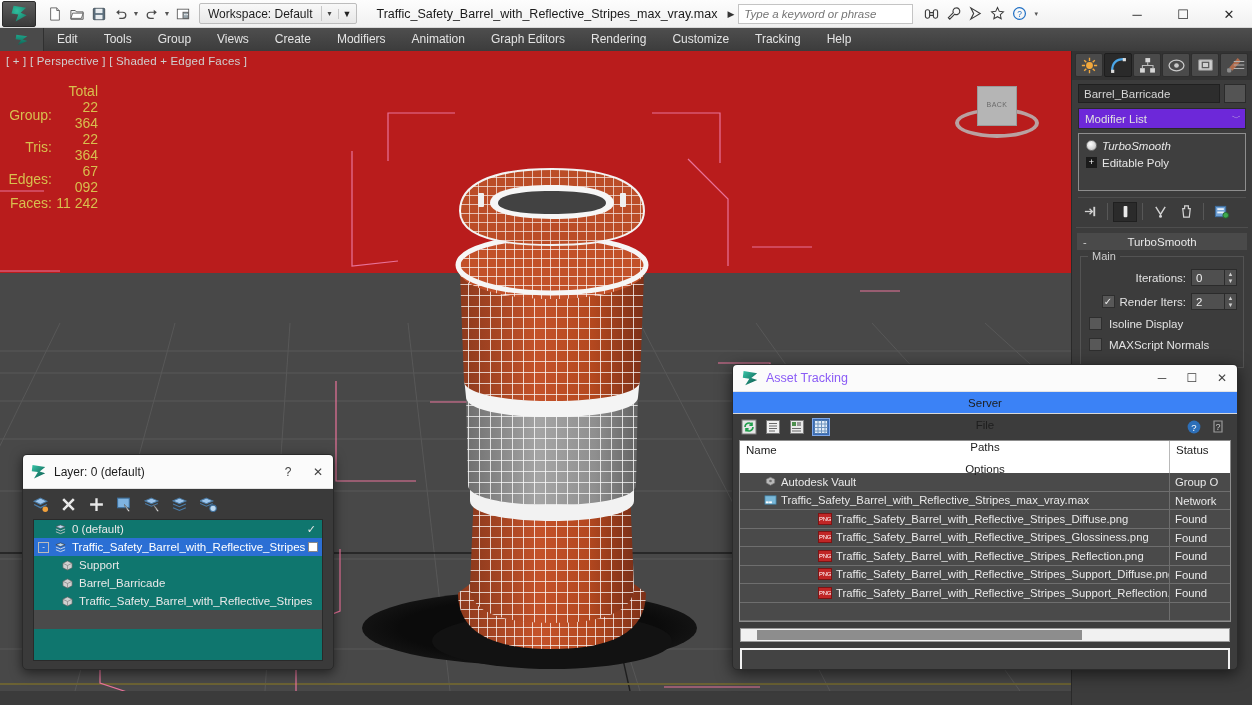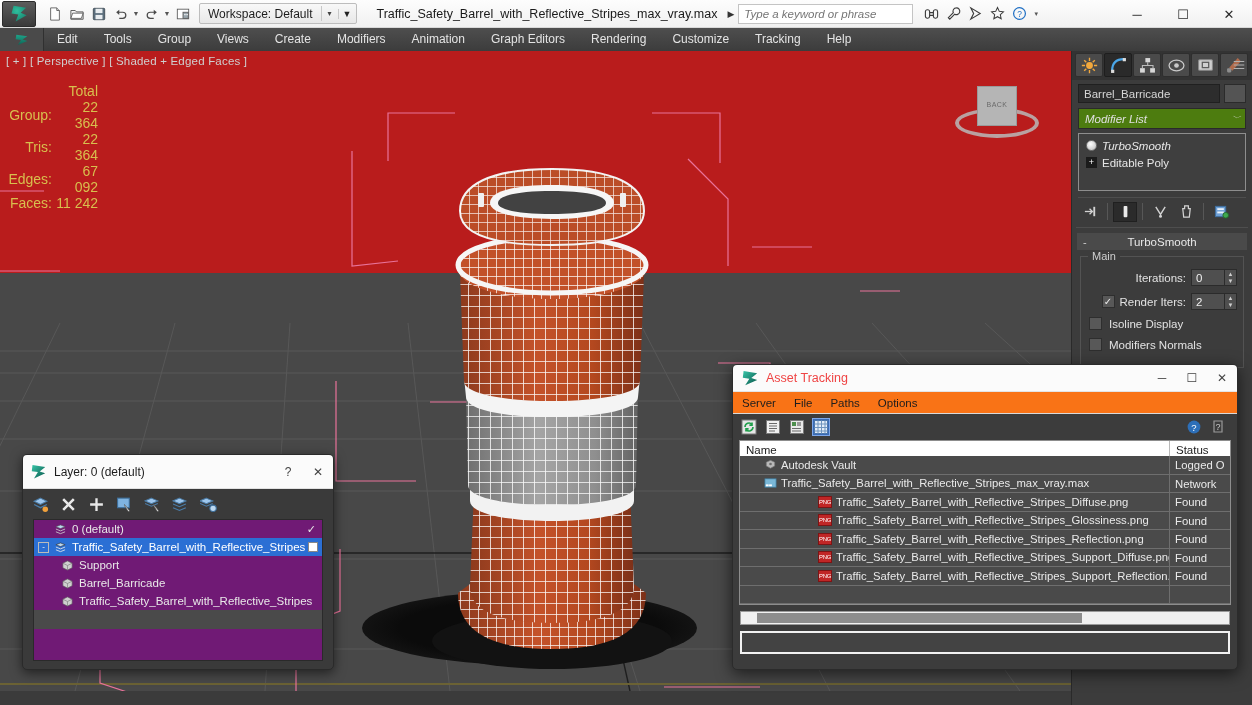--- a/index.html
+++ b/index.html
@@ -146,23 +146,23 @@
     position:absolute; right:3px; top:4px; width:20px;height:20px;
     display:flex;align-items:center;justify-content:center;
   }
   .cp-row { padding:4px 6px 0 6px; display:flex; gap:4px; }
   .cp-name {
     flex:1; height:19px; background:#2d2d2d; border:1px solid #202020;
     color:#d6d6d6; font-size:11.5px; padding:1px 5px; line-height:16px;
   }
   .cp-colorchip { width:22px;height:19px; background:#545454; border:1px solid #2b2b2b; }
   .cp-modlist {
-    margin:5px 6px 0 6px; height:21px; background:#4d7c0f; border:1px solid #2a2a2a;
+    margin:5px 6px 0 6px; height:21px; background:#6d28d9; border:1px solid #2a2a2a;
     display:flex; align-items:center; justify-content:space-between;
-    padding:0 4px 0 6px; color:#e0e0e0; font-size:11.5px;font-style:italic;
+    padding:0 4px 0 6px; color:#e0e0e0; font-size:11.5px;
   }
   .cp-modlist .cv { font-size:9px; color:#ddd; }
   .cp-stack {
     margin:4px 6px 0 6px; height:58px; background:#3f3f3f; border:1px solid #8e8e8e;
     padding:3px 2px;
   }
   .stk-item { height:17px; display:flex; align-items:center; gap:5px; padding-left:5px; }
   .stk-item .bulb {
     width:11px;height:11px; border-radius:50%;
     background:radial-gradient(circle at 40% 35%,#fff,#b9b9b9); border:1px solid #777;
@@ -236,21 +236,21 @@
              color:#444; font-size:12px; }
   .layer-toolbar { height:30px; display:flex; align-items:center; padding-left:8px; gap:9px; }
   .ltb { width:19px;height:19px; display:flex;align-items:center;justify-content:center; }
   .ltb svg { width:17px;height:17px; }
   .layer-listbox {
     margin:0 10px; height:142px; background:#ffffff; border:1px solid #2a2a2a;
     display:flex; flex-direction:column;
   }
   .ll-head { height:19px; background:#fff; color:#1c1c1c; font-size:11.5px;
              padding-left:7px; line-height:19px; border-bottom:1px solid #c9c9c9;}
-  .ll-body { flex:1; background:#701a75;text-align:center; }
+  .ll-body { flex:1; background:#0f766e;text-align:center; }
   .ll-row { height:18px; display:flex; align-items:center; font-size:11.5px; color:#e8e8e8; }
   .ll-row.sel { background:#2b6fd4; color:#fff; }
   .ll-row .expander {
      width:11px;height:11px; margin-left:4px; border:1px solid #bbb; color:#fff;
      font-size:8px; display:flex;align-items:center;justify-content:center; line-height:1;
   }
   .ll-row .licon { width:13px;height:11px; margin-left:5px; }
   .ll-row .lname { margin-left:5px; white-space:nowrap; }
   .ll-row .chk { margin-left:auto; margin-right:6px; font-size:11px; }
   .ll-row .box { margin-left:auto; margin-right:4px; width:10px;height:10px;
@@ -265,33 +265,33 @@
   #assetdlg {
     position:absolute; left:732px; top:364px; width:506px; height:306px;
     background:#3c3c3c; border:1px solid #2b2b2b; border-radius:5px;
     box-shadow:0 4px 16px rgba(0,0,0,.6); overflow:hidden;
   }
   .at-title { height:27px; background:#fbfbfb; display:flex;align-items:center;
               border-bottom:1px solid #e4e4e4;}
   .at-title .ic { width:16px;height:16px;margin-left:9px;
      background:linear-gradient(135deg,#36c0a4 10%,#0c5c4f 90%);
      clip-path:polygon(10% 6%,95% 20%,58% 50%,95% 62%,20% 96%,46% 54%,5% 48%); }
-  .at-title .tx { margin-left:8px; font-size:12.5px; color:#ef4444; }
-  .at-menu { height:22px; background:#f97316; display:flex; align-items:center;
-             border-bottom:1px solid #d9d9d9; }
+  .at-title .tx { margin-left:8px; font-size:12.5px; color:#8b5cf6; }
+  .at-menu { height:22px; background:#3b82f6; display:flex; align-items:center;
+             border-bottom:1px solid #d9d9d9;flex-direction:column; }
   .at-menu .ami { padding:0 9px; font-size:11.5px; color:#1d1d1d; line-height:22px; }
   .at-tools { height:26px; display:flex; align-items:center; padding-left:7px; gap:6px;
               background:#3c3c3c; }
   .atb { width:18px;height:18px; display:flex;align-items:center;justify-content:center;
          border:1px solid transparent; }
   .atb.sel { border-color:#7da7e8; background:#3b6bb5; }
   .atb svg { width:16px;height:16px; }
   .at-right { margin-left:auto; display:flex; gap:7px; padding-right:9px; }
   .at-grid { margin:0 6px; border:1px solid #8d8d8d; background:#4a4a4a; }
-  .at-hrow { display:flex; height:15px; background:#fff; }
+  .at-hrow { display:flex; height:32px; background:#fff; }
   .at-hrow .hc { font-size:11.5px; color:#1c1c1c; line-height:19px; padding-left:6px; }
   .at-hrow .hc.name { flex:1; border-right:1px solid #b9b9b9; }
   .at-hrow .hc.status { width:60px; }
   .at-row { display:flex; height:18.5px; border-bottom:1px solid #6e6e6e; }
   .at-row .nc { flex:1; display:flex;align-items:center; border-right:1px solid #6e6e6e;
                 font-size:11.3px; color:#e9e9e9; overflow:hidden; white-space:nowrap;padding-left:24px; }
   .at-row .sc { width:60px; font-size:11.3px; color:#e9e9e9; line-height:18.5px; padding-left:5px;
                 overflow:hidden; white-space:nowrap;}
   .ind1 { padding-left:14px; } .ind2 { padding-left:28px; } .ind3 { padding-left:42px; }
   .ficon { width:13px;height:12px; margin-right:4px; flex:none; }
@@ -712,21 +712,21 @@
             <i>▼</i>
           </span>
       </span>
     </div>
     <div class="ckrow">
       <span class="ck"></span>
       <span class="cklab">Isoline Display</span>
     </div>
     <div class="ckrow">
       <span class="ck"></span>
-      <span class="cklab">Modifiers Normals</span>
+      <span class="cklab">MAXScript Normals</span>
     </div>
   </div>
 
   <div id="cp-ham">
     <svg viewBox="0 0 16 16" width="14" height="14">
         <path d="M2 4h12M2 8h12M2 12h12" stroke="#b0b0b0" stroke-width="1.4"></path>
       </svg>
   </div>
 </div>
 
@@ -916,21 +916,21 @@
     <div class="at-row">
       <div class="nc ind1">
         <span class="ficon">
           <svg viewBox="0 0 14 12" width="13" height="12">
               <path d="M7 1l4.5 2v4L7 9.5 2.5 7V3z" fill="#b9b9b9" stroke="#7a7a7a" stroke-width=".7"></path>
               <circle cx="7" cy="5" r="1.4" fill="#6e6e6e"></circle>
             </svg>
         </span>
         <span>Autodesk Vault</span>
       </div>
-      <div class="sc">Logged O</div>
+      <div class="sc">Group O</div>
     </div>
 
     <div class="at-row">
       <div class="nc ind2">
         <span class="ficon">
           <svg viewBox="0 0 14 12" width="13" height="12">
               <rect x="1" y="1.5" width="12" height="9" fill="#7ab8d8" stroke="#3f7ea0" stroke-width=".8"></rect>
               <rect x="2" y="7.5" width="3" height="2" fill="#ffffff"></rect>
               <rect x="5.5" y="7.5" width="3" height="2" fill="#ffffff"></rect>
             </svg>

